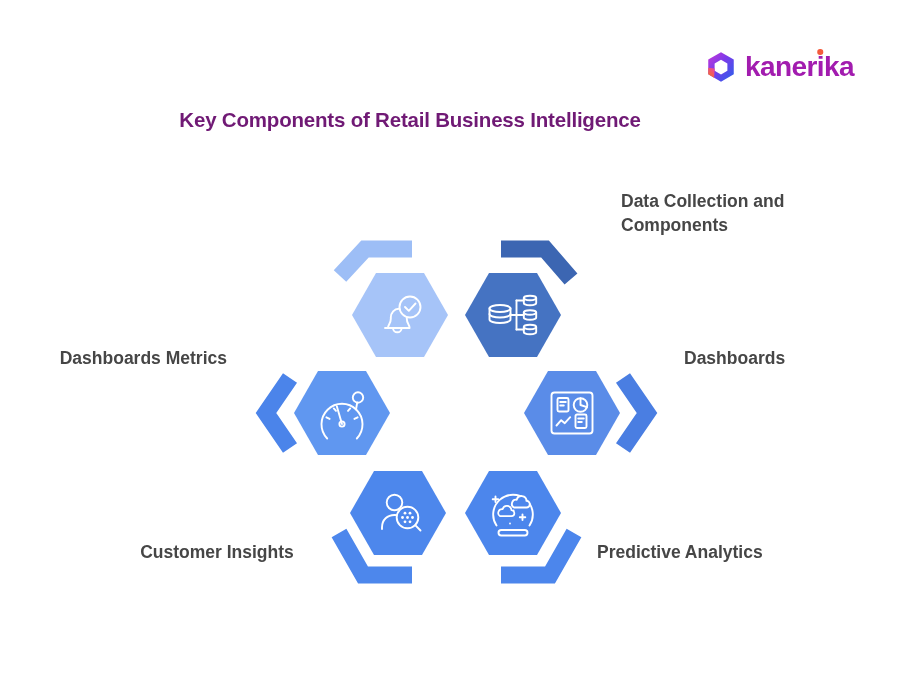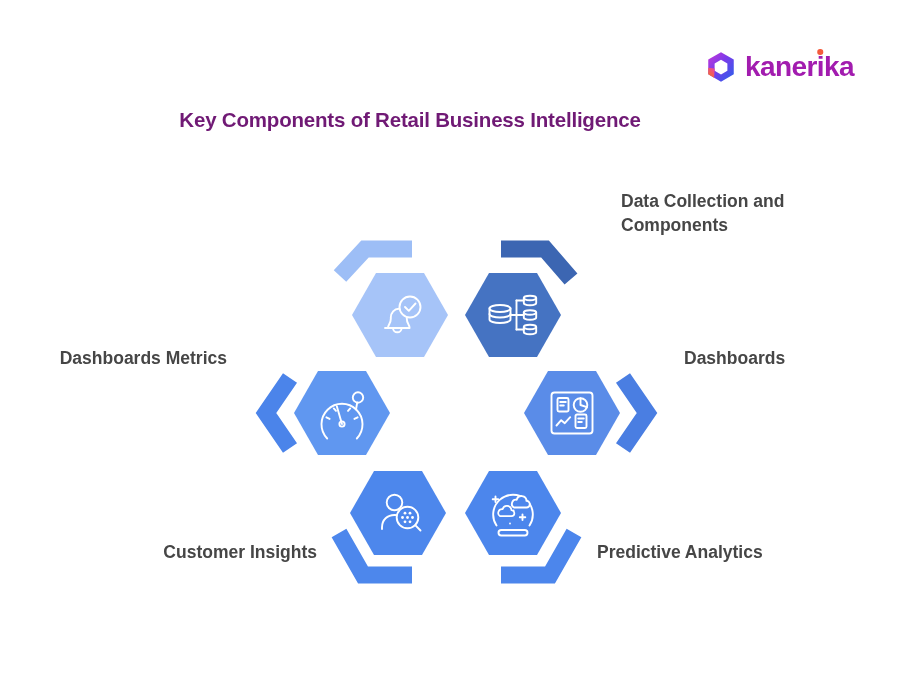--- a/index.html
+++ b/index.html
@@ -160,17 +160,17 @@
   </div>
 
   <div class="label r" style="left:27px; top:346px; width:200px;">
     <div>Dashboards Metrics</div>
   </div>
 
   <div class="label" style="left:684px; top:346px; width:220px;">
     <div>Dashboards</div>
   </div>
 
-  <div class="label r" style="left:117px; top:540px; width:200px;">Customer Insights</div>
+  <div class="label r" style="left:117px; top:540px; width:200px;text-align:center;">Customer Insights</div>
 
   <div class="label" style="left:597px; top:540px; width:210px;">Predictive Analytics</div>
 
 </div>
 
 </body></html>

